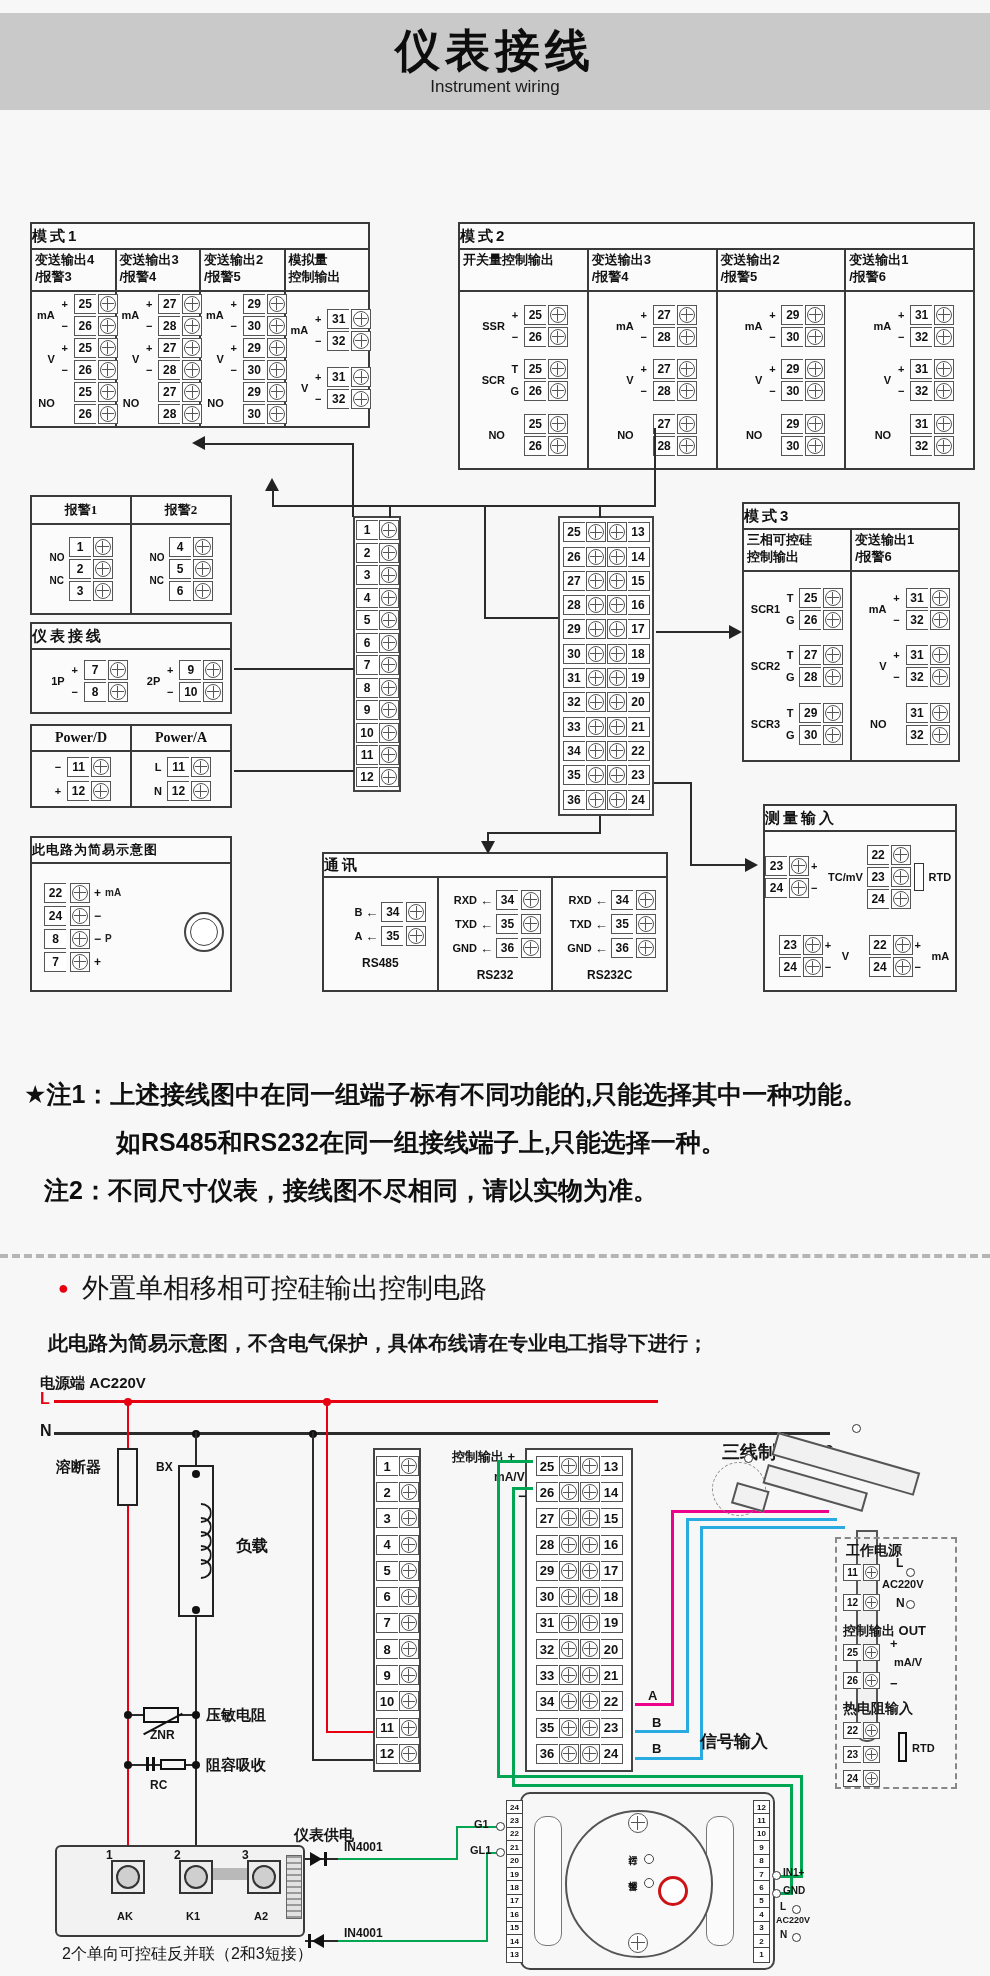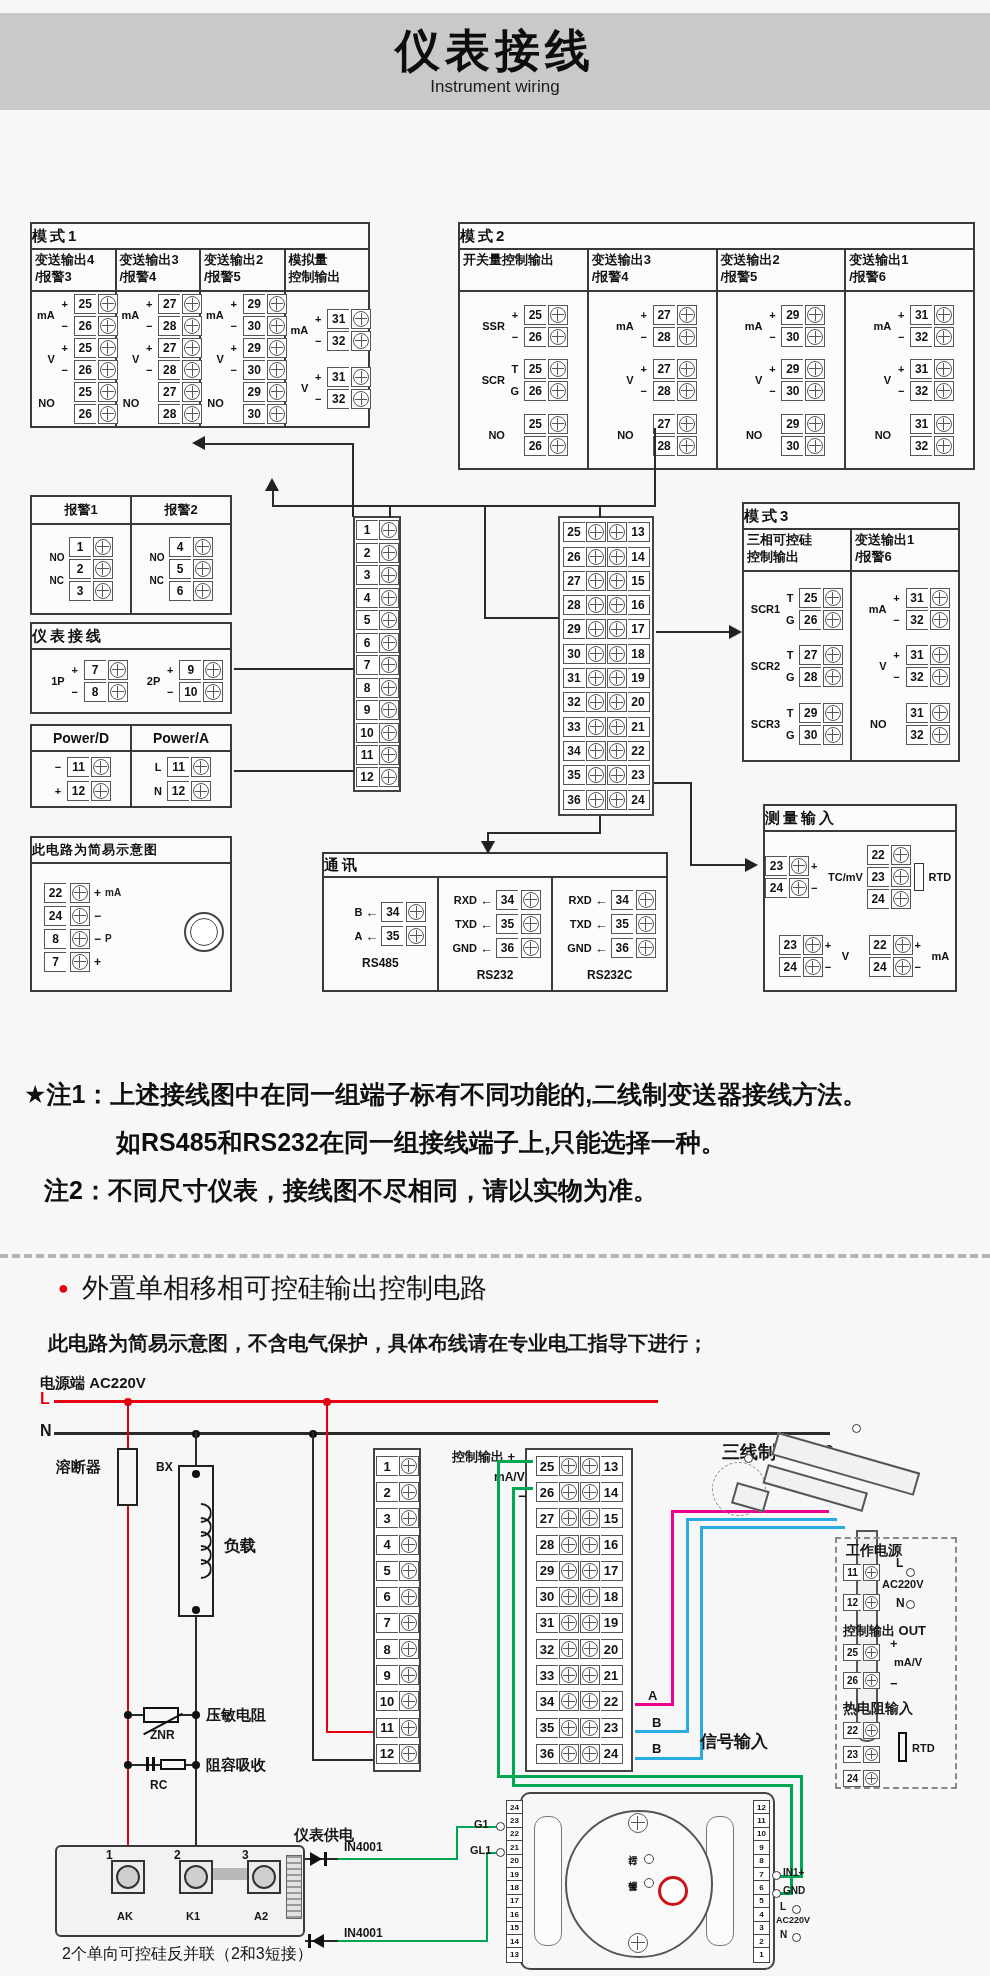--- a/index.html
+++ b/index.html
@@ -28,21 +28,21 @@
   .grp-rows{display:flex;flex-direction:column;gap:2px;}
   
   .tbox{position:absolute;border:2px solid #3a3a3a;background:#fbfbfb;box-sizing:border-box;}
   .tbox-title{height:24px;line-height:24px;text-align:left;font-size:15px;font-weight:600;
               border-bottom:2px solid #3a3a3a;letter-spacing:3px;}
   .cols{display:flex;height:calc(100% - 26px);}
   .col{flex:1;border-right:2px solid #3a3a3a;display:flex;flex-direction:column;min-width:0;}
   .col:last-child{border-right:none;}
   .col-head{border-bottom:2px solid #3a3a3a;font-size:13px;font-weight:600;padding:2px 3px;line-height:1.3;min-height:36px;}
   .col-head span{display:block;}
-  .col-head.center{display:flex;align-items:center;justify-content:center;}
+  .col-head.center{display:flex;align-items:center;justify-content:center;font-family:Liberation Serif, serif;}
   .col-body{flex:1;display:flex;flex-direction:column;justify-content:space-evenly;}
   
   .strip{position:absolute;border:2px solid #444;background:#fff;display:flex;flex-direction:column;
          justify-content:space-evenly;box-sizing:border-box;}
   .srow{display:flex;align-items:center;justify-content:center;gap:1px;}
   .strip.bold .tnum{font-weight:700;font-size:13px;}
   
   .hl{position:absolute;height:2px;background:#2b2b2b;}
   .vl{position:absolute;width:2px;background:#2b2b2b;}
   .hl.red,.vl.red{background:#e60012;}
@@ -1263,21 +1263,21 @@
   <div class="hl" style="left:487px;top:702px;width:114px;"></div>
   <div class="vl" style="left:487px;top:702px;height:12px;"></div>
   <div class="tri down" style="left:481px;top:711px;"></div>
   <div class="hl" style="left:204px;top:313px;width:150px;"></div>
   <div class="tri left" style="left:192px;top:306px;"></div>
   <div class="vl" style="left:352px;top:313px;height:74px;"></div>
   <div class="hl" style="left:234px;top:538px;width:120px;"></div>
   <div class="hl" style="left:234px;top:640px;width:120px;"></div>
 </div>
 
-<div class="note" style="left:24px;top:1078px;">★注1：上述接线图中在同一组端子标有不同功能的,二线制变送器接线方法。</div>
+<div class="note" style="left:24px;top:1078px;">★注1：上述接线图中在同一组端子标有不同功能的,只能选择其中一种功能。</div>
 <div class="note" style="left:116px;top:1126px;">如RS485和RS232在同一组接线端子上,只能选择一种。</div>
 <div class="note" style="left:44px;top:1174px;">注2：不同尺寸仪表，接线图不尽相同，请以实物为准。</div>
 
 <div class="dashes" style="top:1254px;"></div>
 <span class="lbl" style="left:58px;top:1278px;font-size:18px;color:#e60012;">●</span>
 <span class="lbl" style="left:82px;top:1270px;font-size:27px;font-weight:500;">外置单相移相可控硅输出控制电路</span>
 <span class="lbl" style="left:48px;top:1330px;font-size:20px;">此电路为简易示意图，不含电气保护，具体布线请在专业电工指导下进行；</span>
 
 <div class="abs" id="circuit" style="top:1370px;left:0;width:990px;height:606px;">
 
@@ -1298,21 +1298,21 @@
   <span class="lbl" style="left:156px;top:90px;font-size:12px;">BX</span>
 
   <div class="vl" style="left:195px;top:62px;height:415px;"></div>
   <div class="loadbox" style="left:178px;top:95px;width:36px;height:152px;">
     <div class="bump"></div>
     <div class="bump"></div>
     <div class="bump"></div>
     <div class="bump"></div>
     <div class="bump"></div>
   </div>
-  <span class="lbl" style="left:224px;top:166px;font-size:16px;">负载</span>
+  <span class="lbl" style="left:236px;top:166px;font-size:16px;">负载</span>
   <div class="dot" style="left:192px;top:100px;"></div>
   <div class="dot" style="left:192px;top:236px;"></div>
 
   <div class="hl" style="left:128px;top:344px;width:68px;"></div>
   <div class="varrect" style="left:143px;top:337px;width:36px;height:16px;"></div>
   <span class="lbl" style="left:206px;top:336px;font-size:15px;">压敏电阻</span>
   <span class="lbl" style="left:150px;top:358px;font-size:12px;">ZNR</span>
   <div class="dot" style="left:124px;top:341px;"></div>
   <div class="dot" style="left:192px;top:341px;"></div>
 

